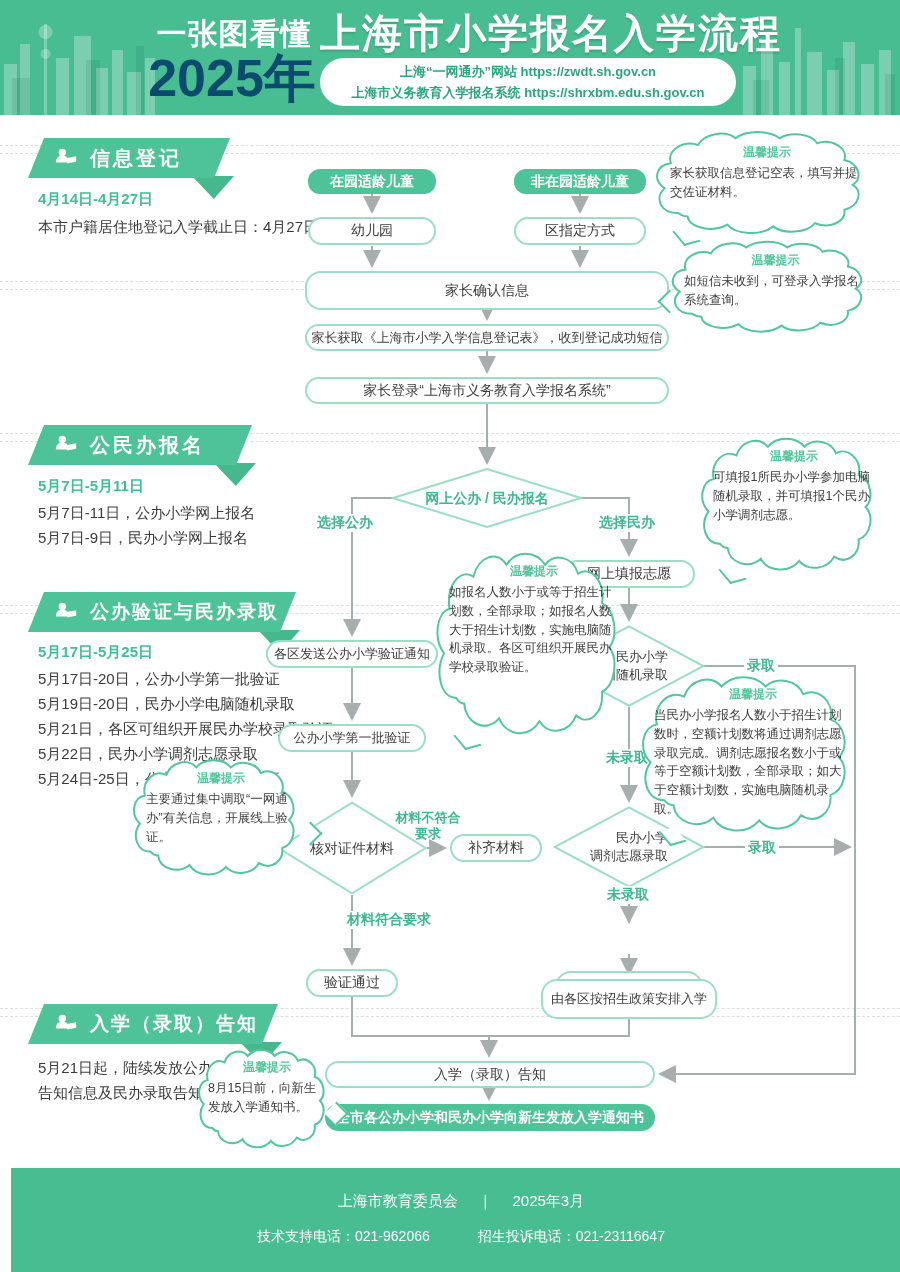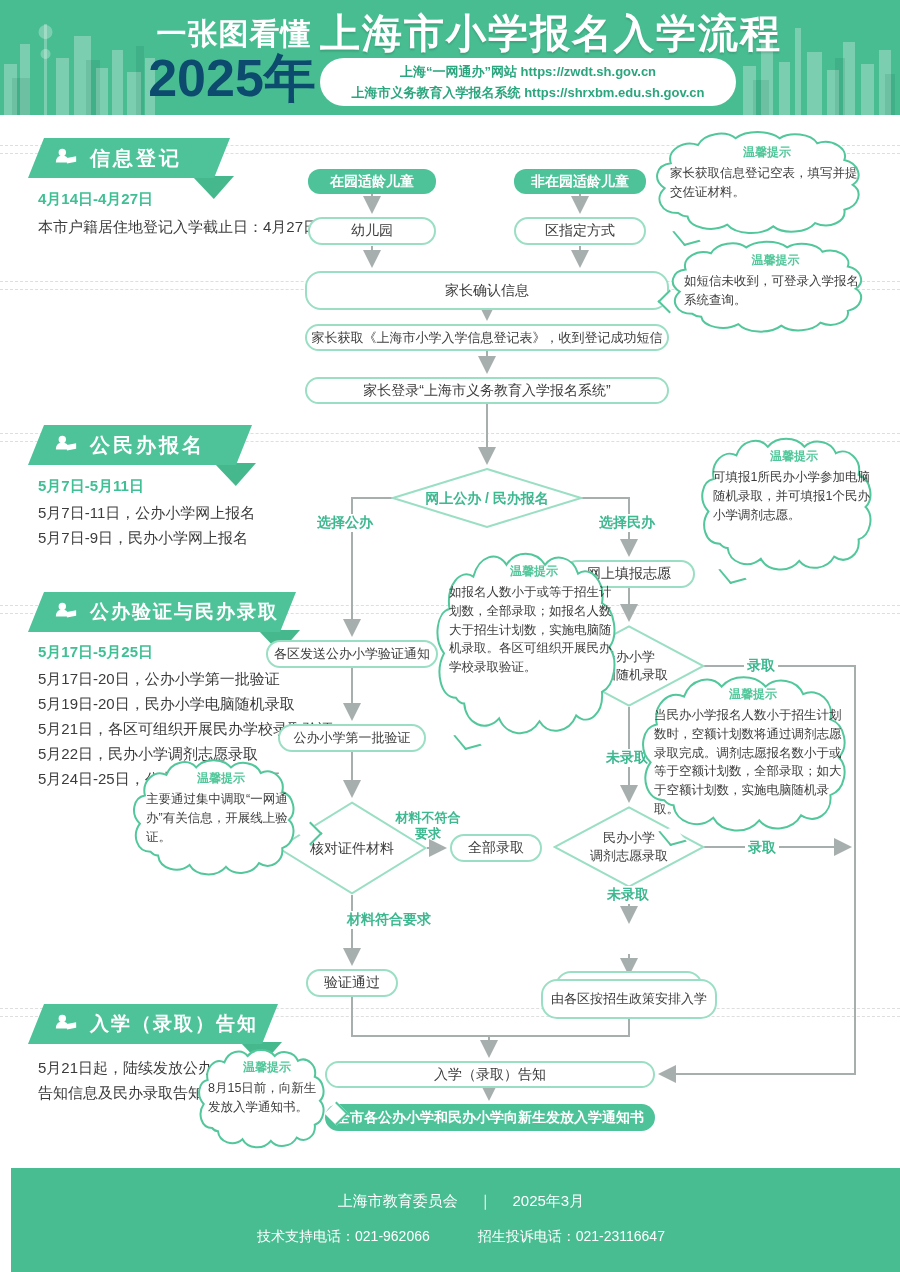--- a/index.html
+++ b/index.html
@@ -27,21 +27,21 @@
   .pg{position:absolute;background:#4ec39a;color:#fff;font-weight:700;font-size:14px;border-radius:12px;
       display:flex;align-items:center;justify-content:center;z-index:3;}
   .pw{position:absolute;background:#fff;border:2px solid #9adfc4;border-radius:16px;font-size:14px;color:#3c3c3c;
       display:flex;align-items:center;justify-content:center;box-sizing:border-box;z-index:3;white-space:nowrap;}
   .pw.sm{font-size:13px;}
   .bar-final{position:absolute;background:#4ec39a;color:#fff;font-weight:700;font-size:14px;border-radius:15px;
       display:flex;align-items:center;justify-content:center;z-index:3;}
   .diamond{position:absolute;z-index:3;}
   .diamond svg{position:absolute;left:0;top:0;width:100%;height:100%;}
   .diamond polygon{fill:#fff;stroke:#9adfc4;stroke-width:2;vector-effect:non-scaling-stroke;}
-  .dlabel{position:absolute;inset:0;display:flex;align-items:center;justify-content:center;text-align:center;
+  .dlabel{position:absolute;inset:0;display:flex;align-items:center;justify-content:center;text-align:right;
           white-space:pre-line;font-size:13px;line-height:1.35;color:#3c3c3c;}
   .dlabel.grn{color:#3db890;font-weight:700;font-size:14px;}
   .lbl{position:absolute;color:#3db890;font-weight:700;font-size:14px;background:#fff;padding:0 3px;z-index:3;white-space:nowrap;}
   .lbl2{position:absolute;color:#3db890;font-weight:700;font-size:13px;width:68px;text-align:center;line-height:1.2;z-index:3;}
   
   .tip{position:absolute;z-index:5;}
   .tip svg.cloud{position:absolute;left:0;top:0;width:100%;height:100%;}
   .tip .cpath{fill:#fff;stroke:#52c79b;stroke-width:2;vector-effect:non-scaling-stroke;}
   .tip .tc{position:relative;padding:14px 18px 8px;}
   .tip .tt{text-align:center;color:#52c79b;font-weight:700;font-size:12px;margin-bottom:3px;}
@@ -256,21 +256,21 @@
   <div class="lbl" style="left:744px;top:657px;">录取</div>
   <div class="lbl" style="left:603px;top:749px;">未录取</div>
 
   <div class="diamond" style="left:277px;top:801px;width:150px;height:94px;">
     <svg viewBox="0 0 100 60" preserveAspectRatio="none">
         <polygon points="50,1 99,30 50,59 1,30"></polygon>
       </svg>
     <div class="dlabel" style="font-size:14px;">核对证件材料</div>
   </div>
   <div class="lbl2" style="left:394px;top:810px;">材料不符合要求</div>
-  <div class="pw" style="left:450px;top:834px;width:92px;height:28px;">全部录取</div>
+  <div class="pw" style="left:450px;top:834px;width:92px;height:28px;">补齐材料</div>
   <div class="lbl" style="left:308px;top:911px;margin-left:36px;">材料符合要求</div>
   <div class="pw" style="left:306px;top:969px;width:92px;height:28px;">验证通过</div>
 
   <div class="diamond" style="left:553px;top:806px;width:152px;height:82px;">
     <svg viewBox="0 0 100 60" preserveAspectRatio="none">
         <polygon points="50,1 99,30 50,59 1,30"></polygon>
       </svg>
     <div class="dlabel">民办小学
 调剂志愿录取</div>
   </div>

